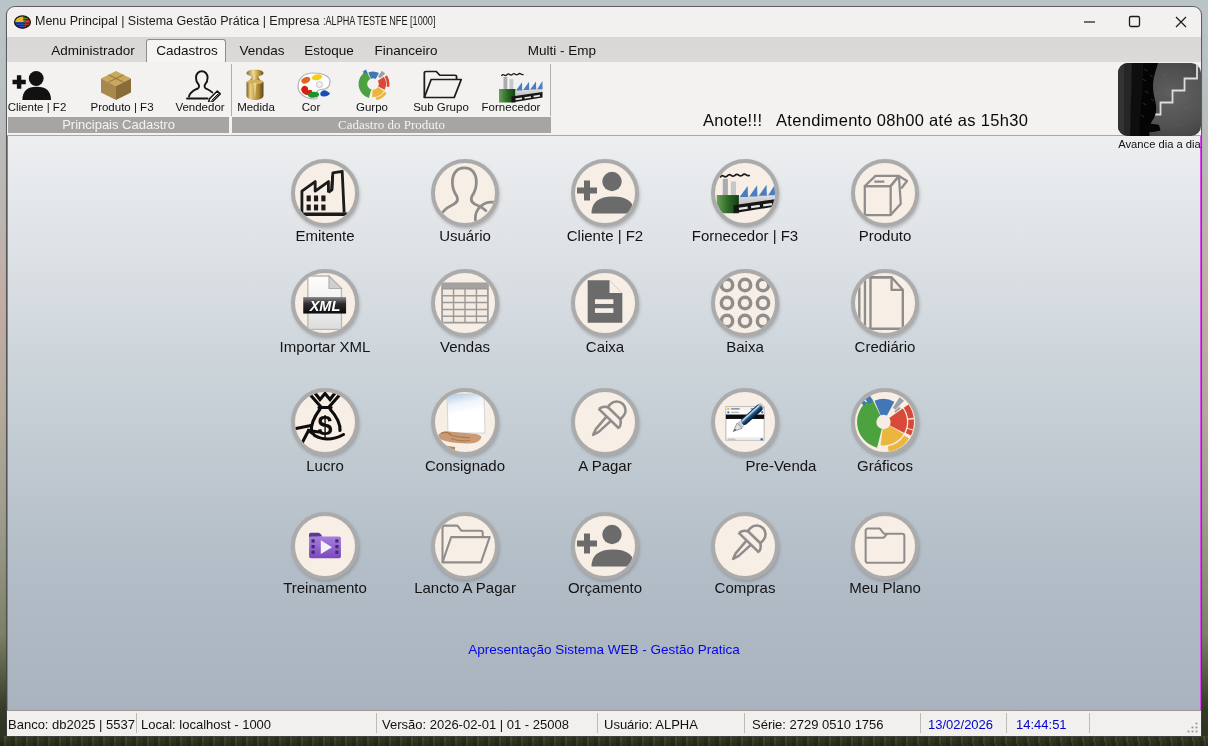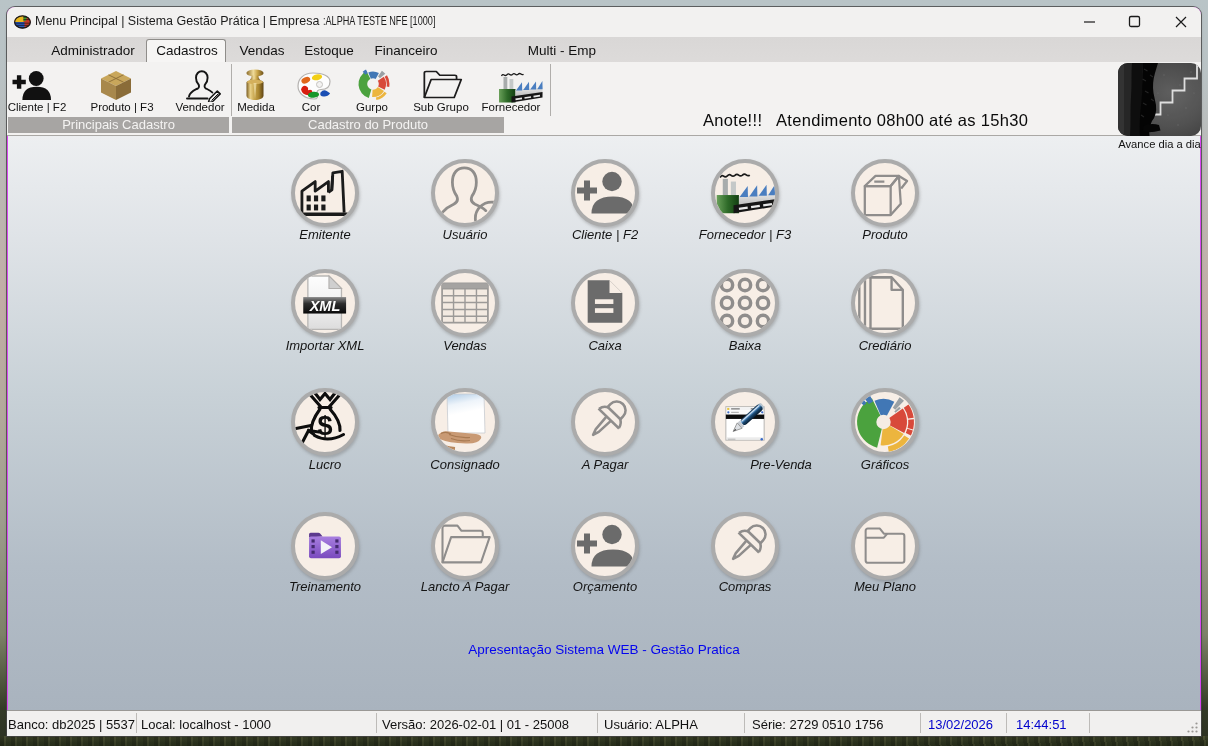--- a/index.html
+++ b/index.html
@@ -40,21 +40,21 @@
     font-size:13px; text-align:center; line-height:16px; }
   #anote { position:absolute; left:696px; top:49px; font-size:16.5px; letter-spacing:.3px; color:#0a0a0a; white-space:nowrap;}
   #stairs { position:absolute; left:1111px; top:1px; width:83px; height:73px; border-radius:10px; overflow:hidden; }
   #stairslab { position:absolute; left:1111px; top:75.5px; z-index:5; width:83px; text-align:center; font-size:11.2px; color:#111; white-space:nowrap;}
   
   #client { position:absolute; left:1px; top:129px; width:1192px; height:574px;
     background:linear-gradient(180deg,#edeff1 0%, #dfe3e7 18%, #c8d1d7 45%, #b3bdc7 75%, #a9b3be 100%); }
   .itm { position:absolute; width:68px; height:68px; }
   .circ { position:absolute; left:0; top:0; width:68px; height:68px; border:4px solid #ababab;
     border-radius:50%; background:#f7eee6; box-shadow:1px 2px 3px rgba(100,100,100,.35); overflow:hidden;}
-  .ilab { position:absolute; font-size:13px; color:#141414; white-space:nowrap; transform:translateX(-50%);font-style:italic; }
+  .ilab { position:absolute; font-size:15px; color:#141414; white-space:nowrap; transform:translateX(-50%); }
   .cicon { position:absolute; left:8px; top:8px; }
   #weblink { position:absolute; left:0; top:505.5px; width:1192px; text-align:center;
     font-size:13.5px; color:#0404ee; }
   #marquee { position:absolute; left:1px; top:548px; font-size:21px; letter-spacing:.5px; color:#3a3a3a; white-space:nowrap;}
   
   #status { position:absolute; left:0; top:703px; width:1194px; height:26px;
     background:#f1f0ef; border-top:1px solid #9a9895; font-size:13px; color:#111; }
   .scell { position:absolute; top:5.5px; white-space:nowrap; }
   .ssep { position:absolute; top:2px; height:20px; width:1px; background:#bdbbb8; }
   .blue { color:#0202cc; }
@@ -203,21 +203,21 @@
             <path d="M19,21.4 L25,13.2 L25.2,21.4 Z"></path>
             <path d="M26.2,21 L32,12.8 L32.2,21 Z"></path>
             <path d="M33.2,20.6 L39,12.4 L39.2,20.6 Z"></path>
             <path d="M40.2,20.2 L45.4,12 L45.6,20.2 Z"></path>
           </g>
 <polygon points="14.5,27.5 45.5,23 45.5,28.5 14.5,33.5" fill="#161616"></polygon>
 <path d="M18.5,30.3 l6.5,-1 M27.5,29 l6.5,-1 M36.5,27.7 l6.5,-1" stroke="#e8e8e8" stroke-width="1.7" fill="none"></path>
 </svg></div>
     <div class="tblab" style="left:504px;">Fornecedor</div>
     <div class="grpbar" style="left:1px;width:221px;">Principais Cadastro</div>
-    <div class="grpbar" style="left:225px;width:272px;">Cadastro do Produto</div>
+    <div class="grpbar" style="left:225px;width:319px;font-family:Liberation Serif, serif;">Cadastro do Produto</div>
     <div id="anote"><b style="font-weight:normal">Anote!!!</b>&nbsp;&nbsp; Atendimento 08h00 até as 15h30</div>
     <div id="stairs"><svg width="83" height="73" viewBox="0 0 83 73">
 <defs>
 <radialGradient id="stbg" cx=".62" cy=".4" r=".95">
               <stop offset="0" stop-color="#5e5e5e"></stop>
               <stop offset=".5" stop-color="#484848"></stop>
               <stop offset="1" stop-color="#2a2a2a"></stop>
             </radialGradient>
 </defs>
 <rect width="83" height="73" fill="url(#stbg)"></rect>

